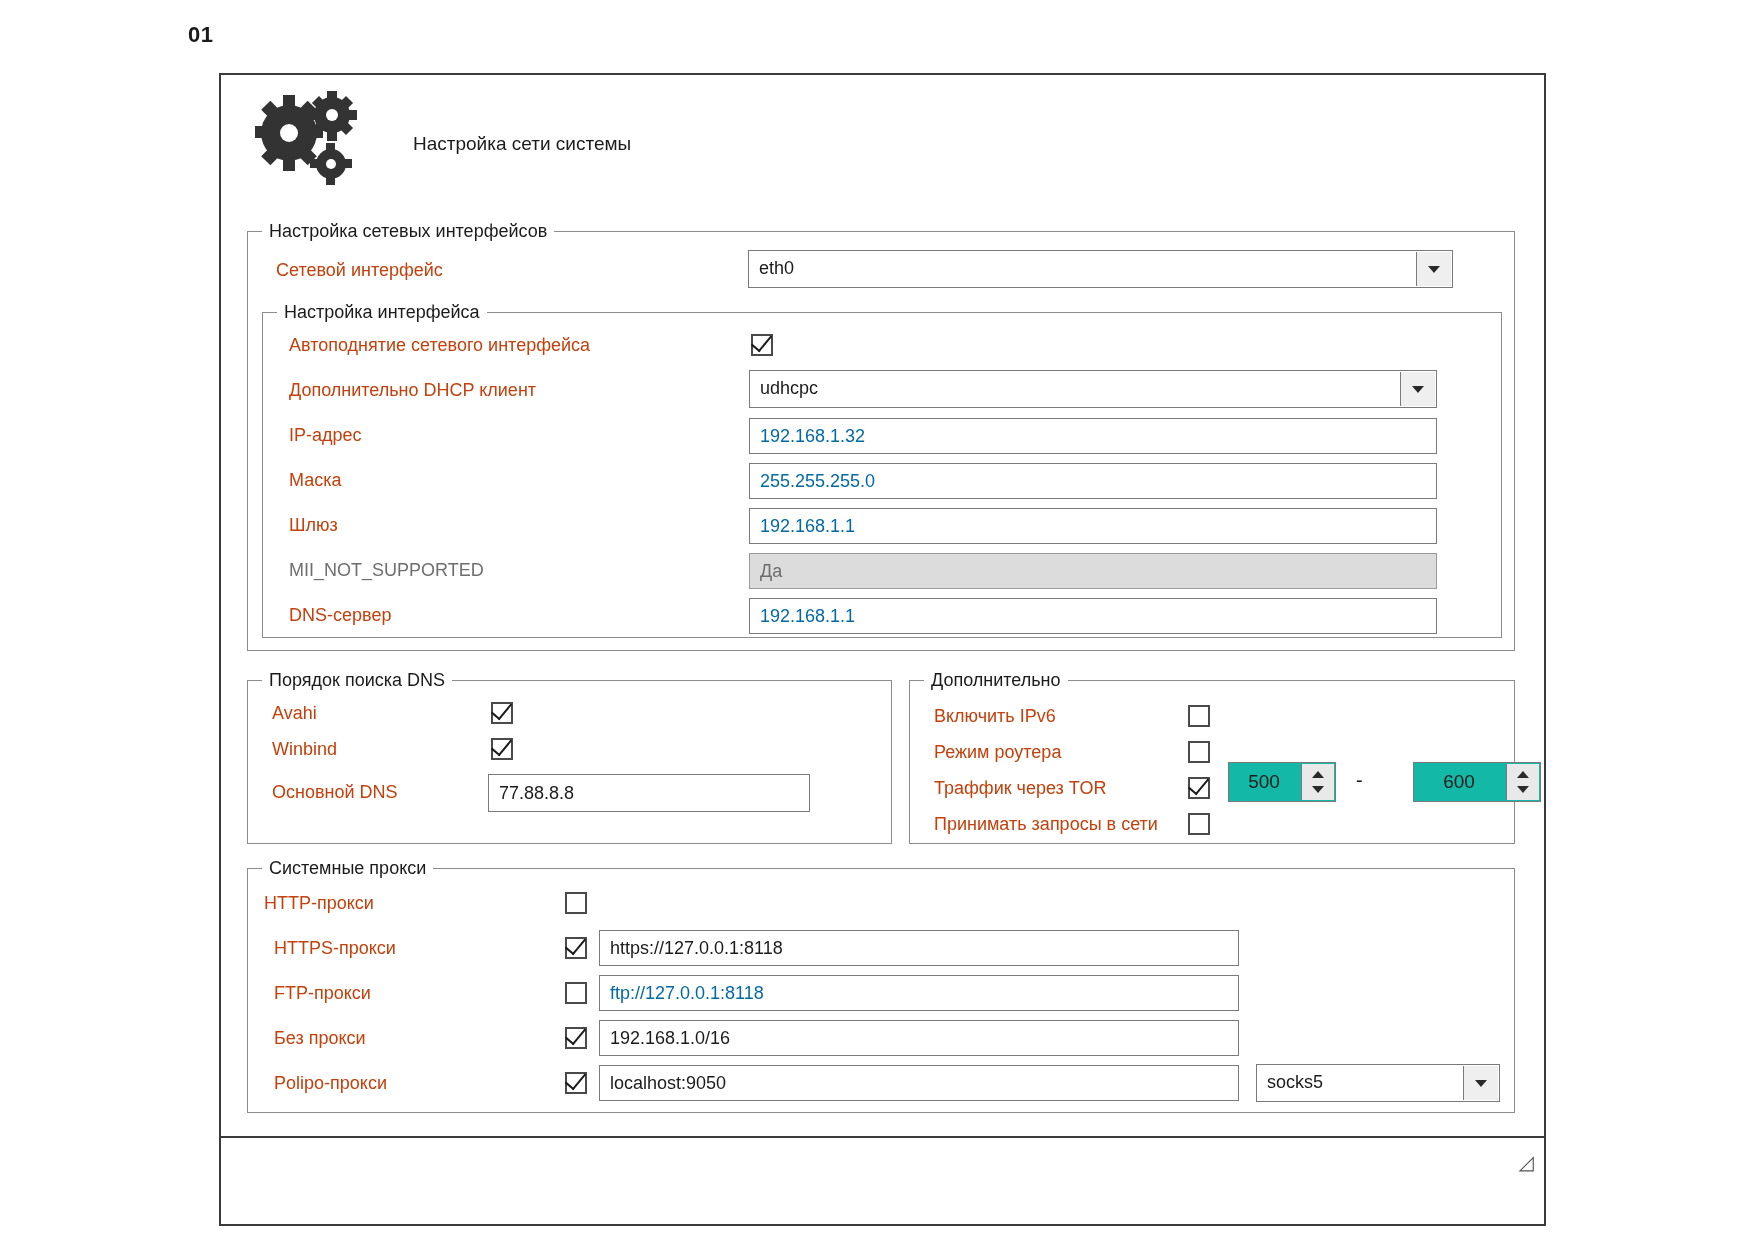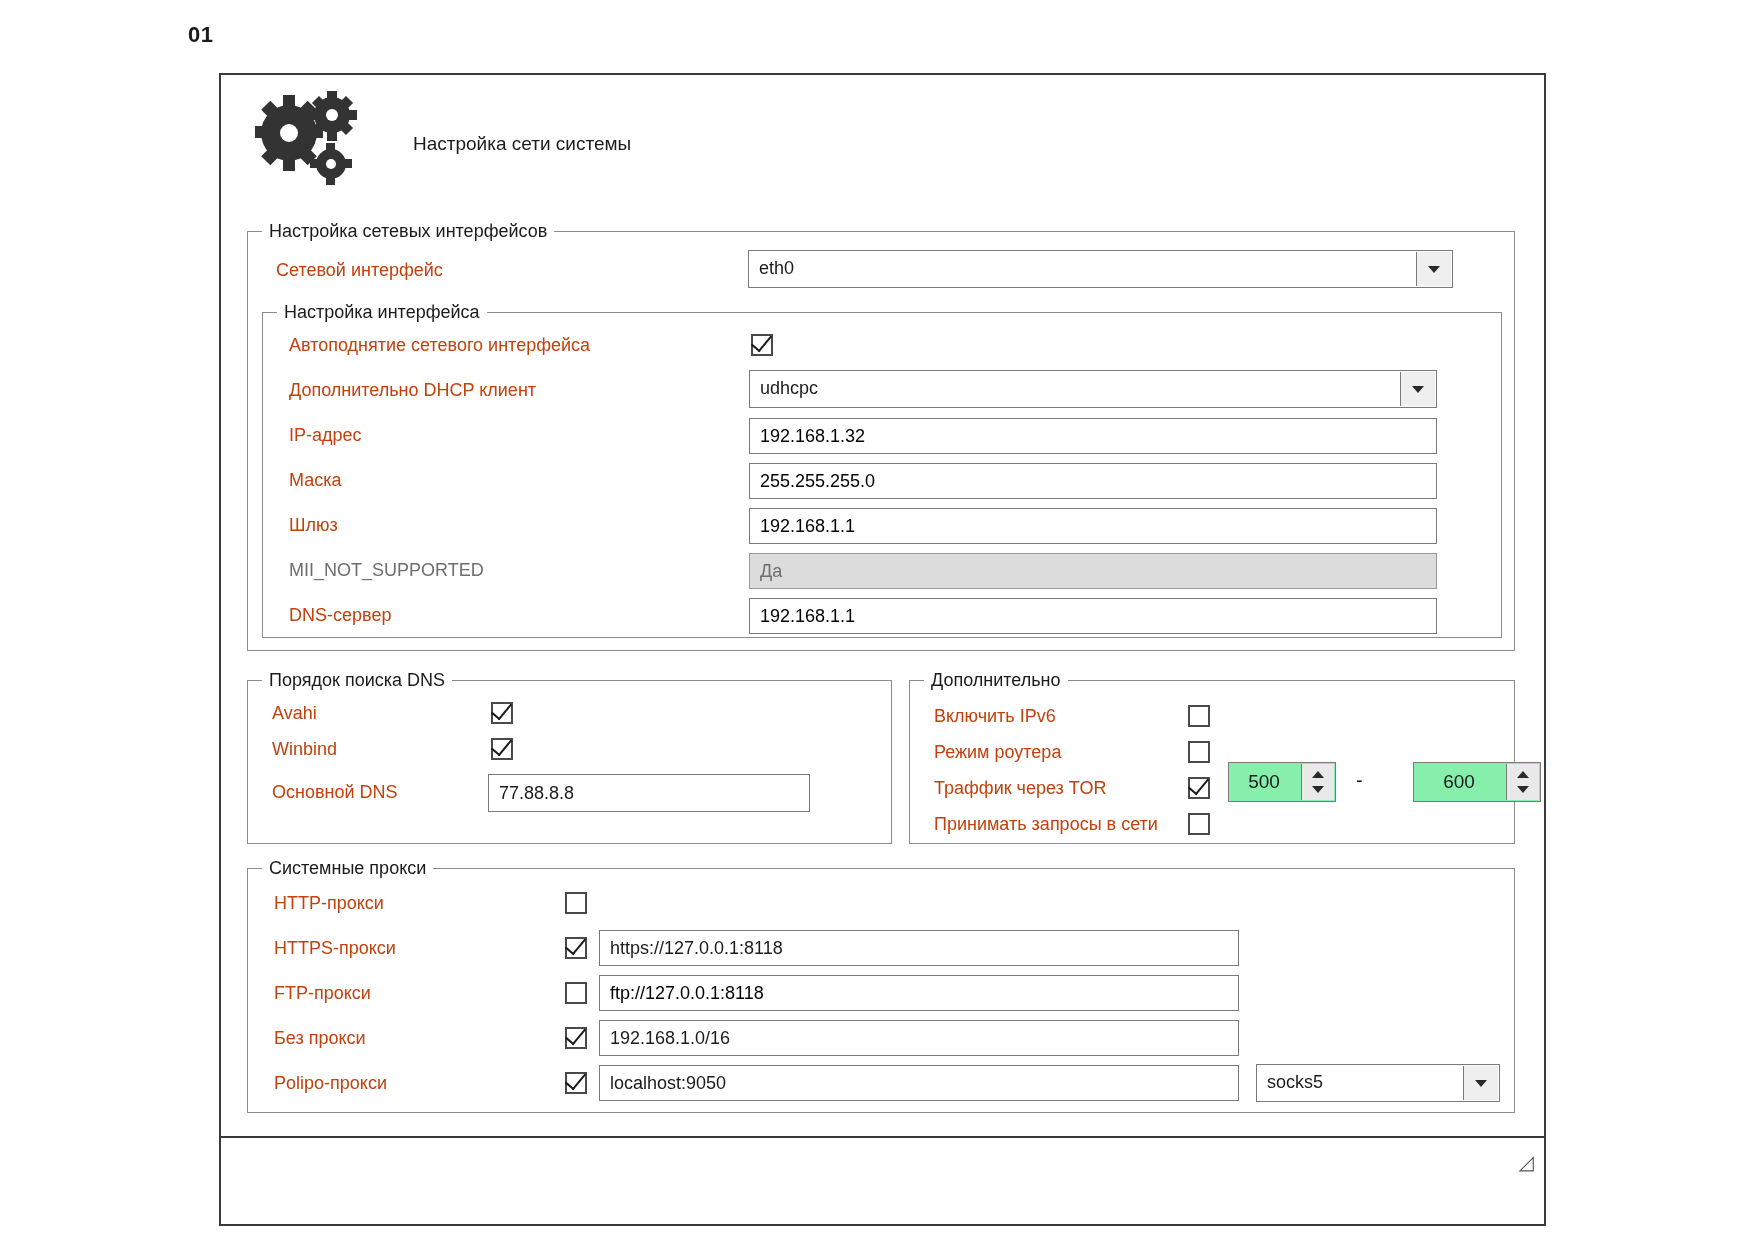--- a/index.html
+++ b/index.html
@@ -138,21 +138,21 @@
     background: #ffffff;
     box-sizing: border-box;
     font-size: 18px;
     color: #1b1b1b;
     padding: 0 10px;
     line-height: 34px;
     height: 36px;
     white-space: nowrap;
     overflow: hidden;
   }
-  .field.placeholder { color: #000000; }
+  .field.placeholder { color: #0369a1; }
   .field.disabled {
     background: #dcdcdc;
     color: #6e6e6e;
     border-color: #9a9a9a;
   }
 
   .combo {
     position: absolute;
     border: 1.5px solid #7a7a7a;
     background: #ffffff;
@@ -206,21 +206,21 @@
     border: solid #1b1b1b;
     border-width: 0 2.5px 2.5px 0;
     transform: rotate(40deg);
   }
 
   .spin {
     position: absolute;
     height: 40px;
     border: 1.5px solid #7a7a7a;
     box-sizing: border-box;
-    background: #86efac;
+    background: #14b8a6;
   }
   .spin .v {
     position: absolute;
     left: 0; right: 36px;
     top: 0;
     line-height: 37px;
     text-align: center;
     font-size: 19px;
     color: #1b1b1b;
   }
@@ -392,21 +392,21 @@
         </div>
       </div>
 
       <div class="lbl" style="left:24px; top:133px;">Принимать запросы в сети</div>
       <div class="checkbox" style="left:278px; top:132px;"></div>
     </div>
 
     <div class="group" style="left:26px; top:793px; width:1268px; height:245px;">
       <div class="legend">Системные прокси</div>
 
-      <div class="lbl" style="left:26px; top:24px;">HTTP-прокси</div>
+      <div class="lbl" style="left:16px; top:24px;">HTTP-прокси</div>
       <div class="checkbox" style="left:317px; top:23px;"></div>
 
       <div class="lbl" style="left:26px; top:69px;">HTTPS-прокси</div>
       <div class="checkbox checked" style="left:317px; top:68px;"></div>
       <div class="field" style="left:351px; top:61px; width:640px;">https://127.0.0.1:8118</div>
 
       <div class="lbl" style="left:26px; top:114px;">FTP-прокси</div>
       <div class="checkbox" style="left:317px; top:113px;"></div>
       <div class="field placeholder" style="left:351px; top:106px; width:640px;">ftp://127.0.0.1:8118</div>
 

